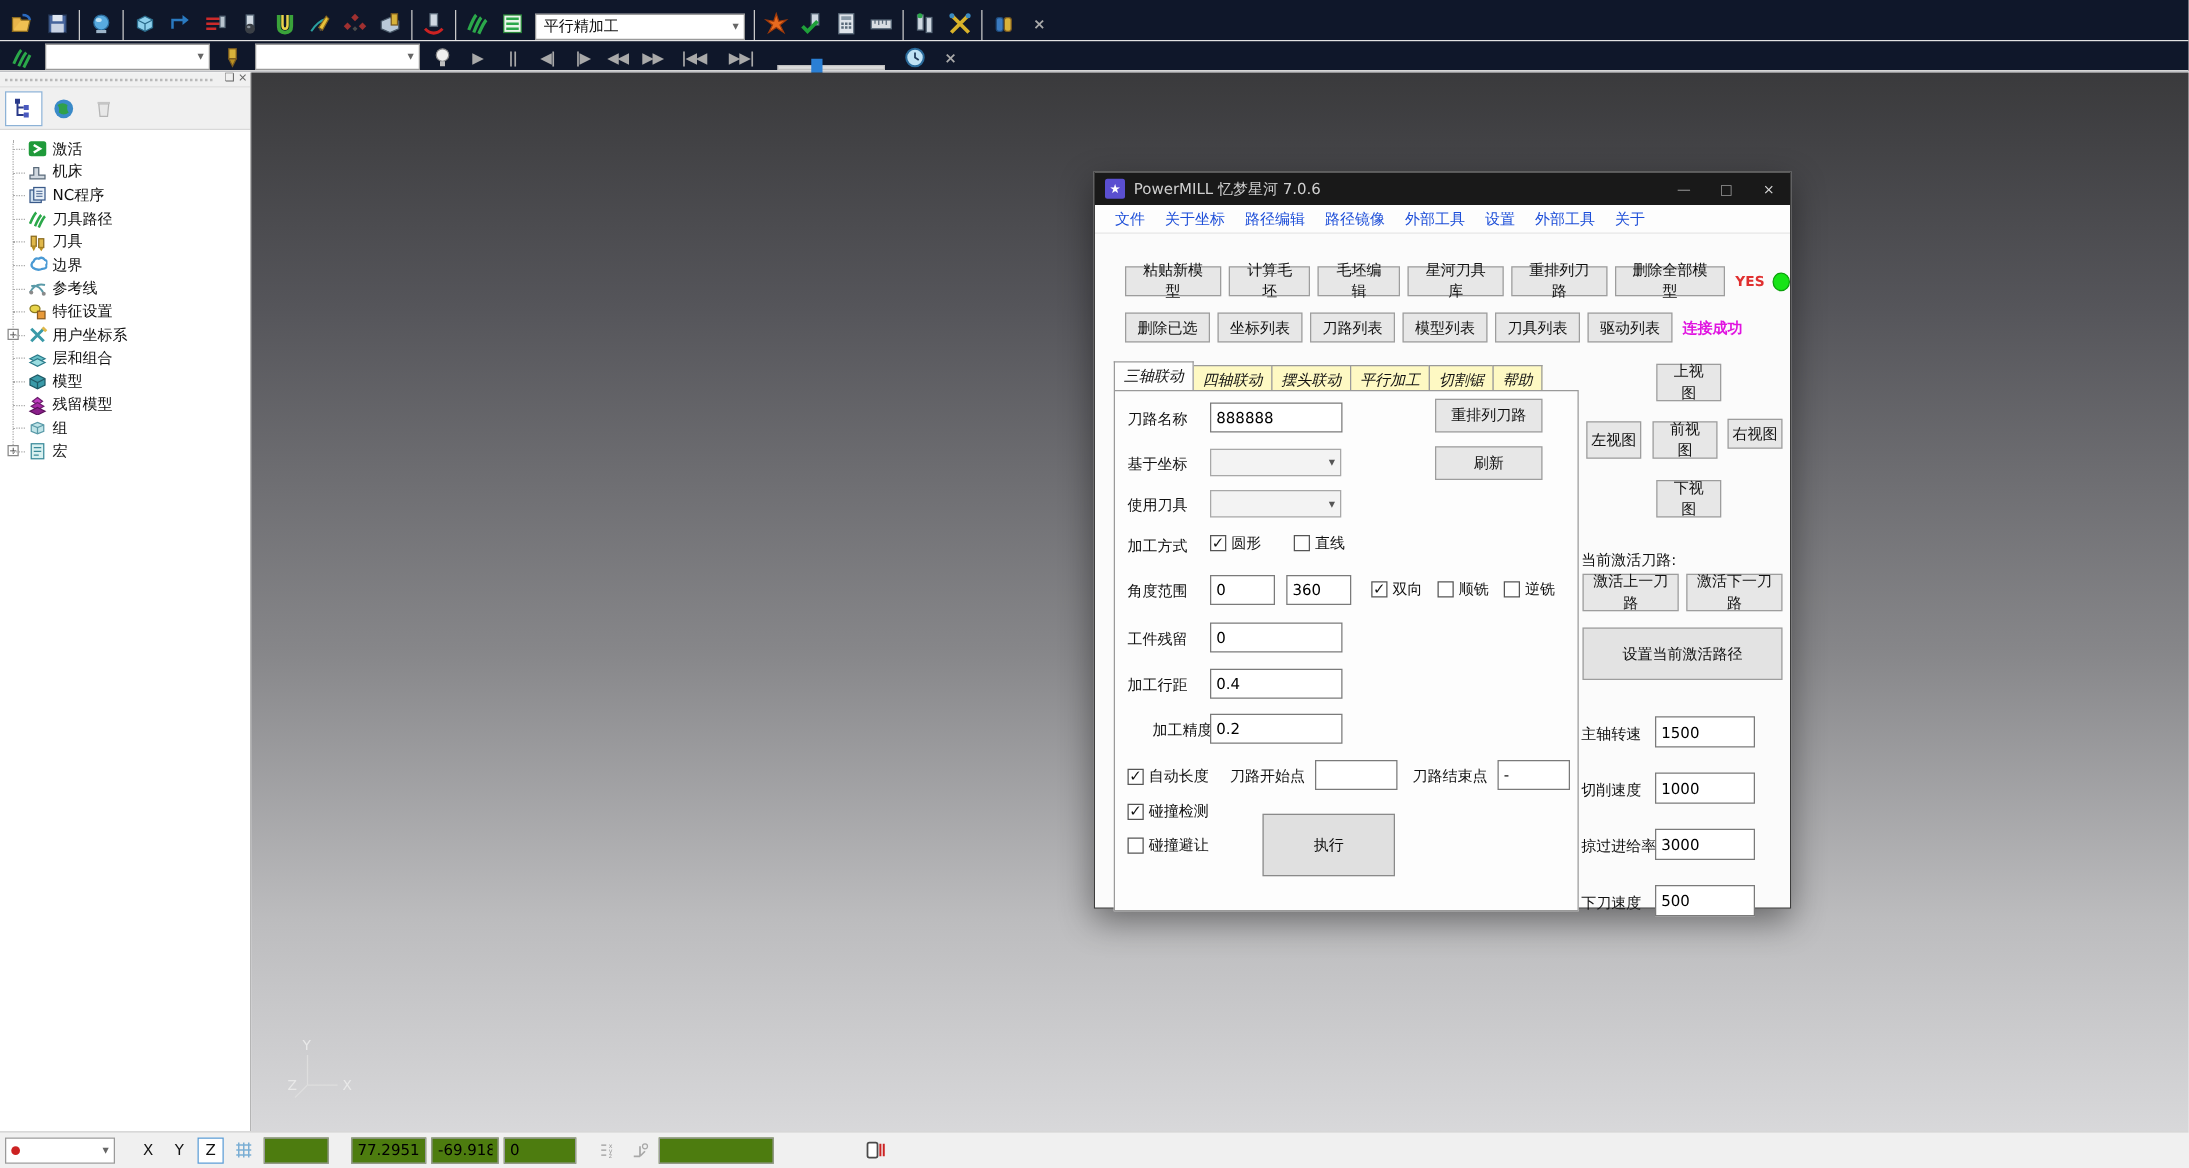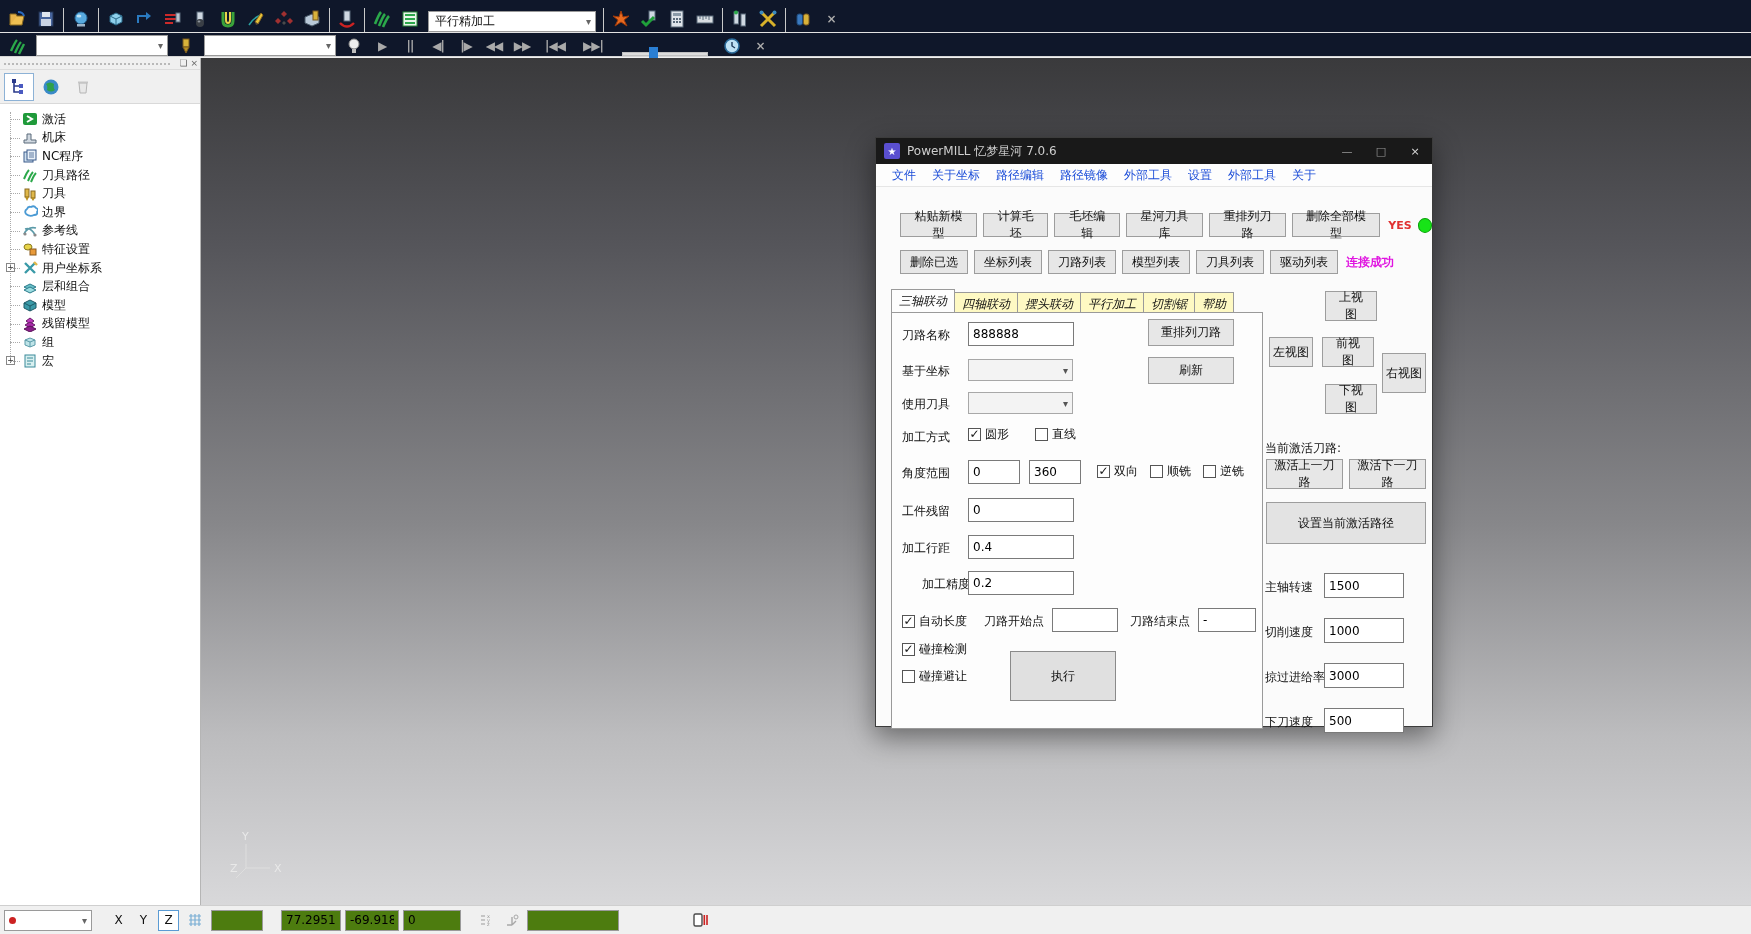--- a/index.html
+++ b/index.html
@@ -576,21 +576,21 @@
         <span class="cbrow" style="left:10px;top:355px;">
             <span class="cb"></span>
             <span>碰撞避让</span>
           </span>
         <button class="btn" style="position:absolute;left:118px;top:338px;width:106px;height:50px;background:#e0e0e0;border-color:#8a8a8a;">执行</button>
       </div>
 
       <button class="btn" style="position:absolute;left:449px;top:104px;width:52px;height:30px;">上视图</button>
       <button class="btn" style="position:absolute;left:393px;top:150px;width:44px;height:30px;padding:0 2px;">左视图</button>
       <button class="btn" style="position:absolute;left:446px;top:150px;width:52px;height:30px;">前视图</button>
-      <button class="btn" style="position:absolute;left:506px;top:166px;width:44px;height:40px;padding:0 2px;">右视图</button>
+      <button class="btn" style="position:absolute;left:506px;top:148px;width:44px;height:24px;padding:0 2px;">右视图</button>
       <button class="btn" style="position:absolute;left:449px;top:197px;width:52px;height:30px;">下视图</button>
 
       <span class="rlabel" style="left:389px;top:253px;">当前激活刀路:</span>
       <button class="btn" style="position:absolute;left:390px;top:272px;width:77px;height:30px;padding:0 3px;">激活上一刀路</button>
       <button class="btn" style="position:absolute;left:473px;top:272px;width:77px;height:30px;padding:0 3px;">激活下一刀路</button>
       <button class="btn" style="position:absolute;left:390px;top:315px;width:160px;height:42px;background:#e3e3e3;">设置当前激活路径</button>
 
       <span class="rlabel" style="left:389px;top:392px;">主轴转速</span>
       <input class="sin" style="left: 448px; top: 386px;" value="1500">
       <span class="rlabel" style="left:389px;top:437px;">切削速度</span>

